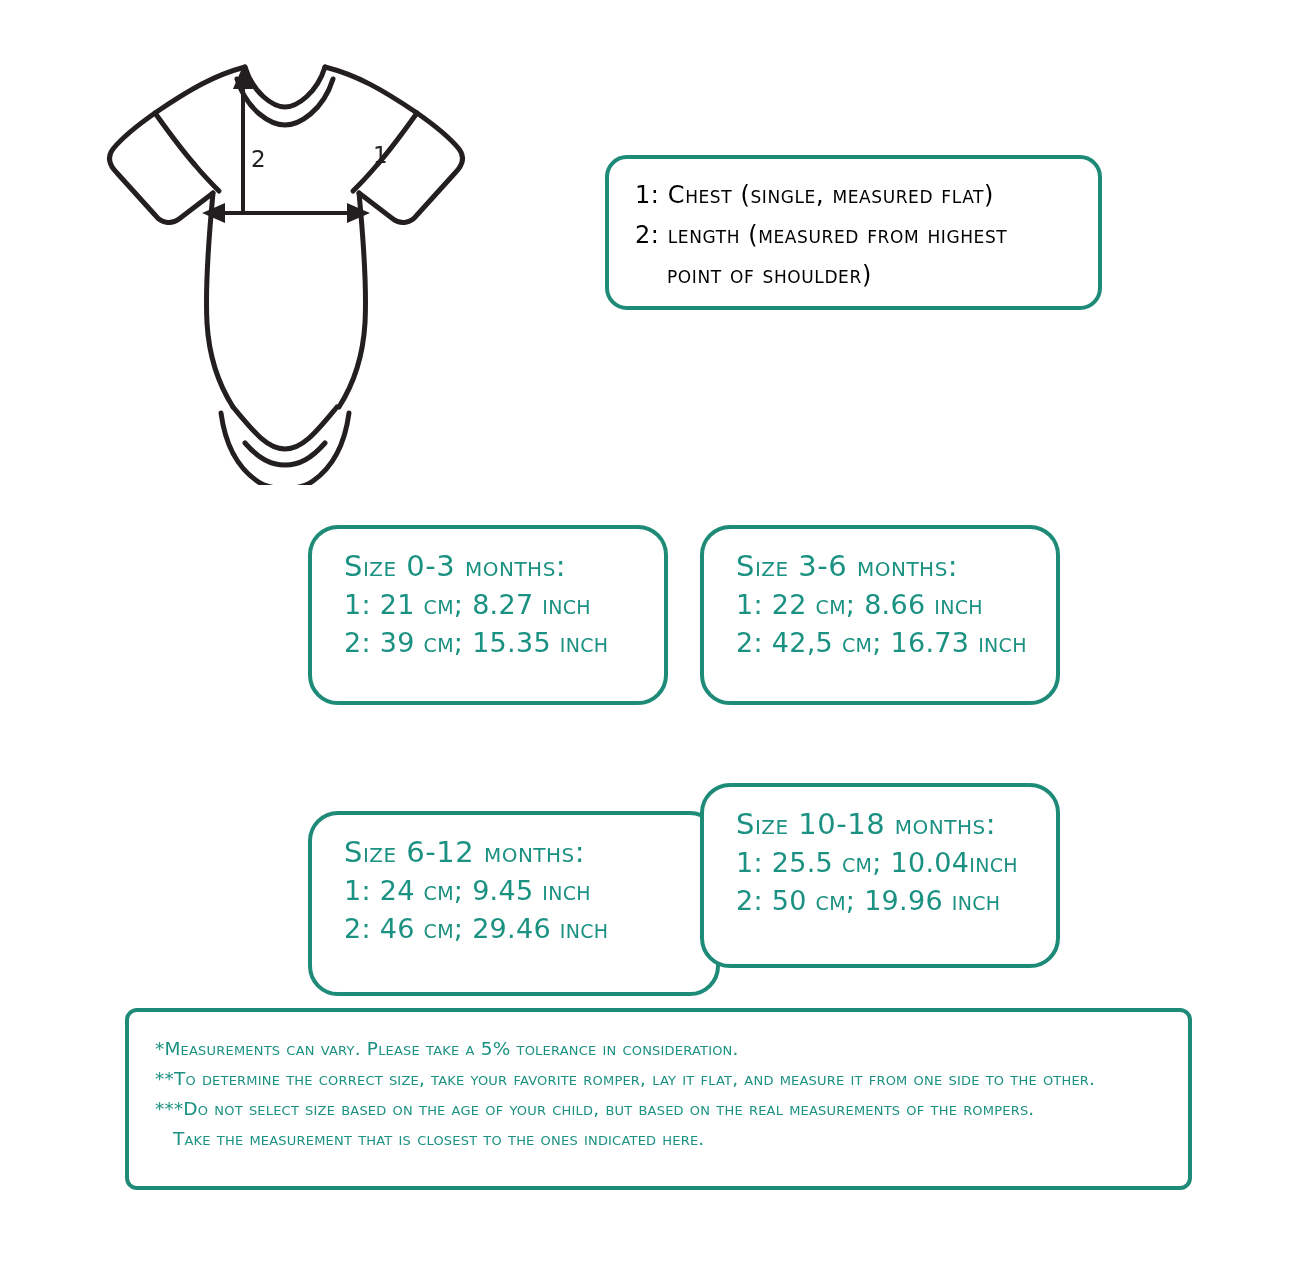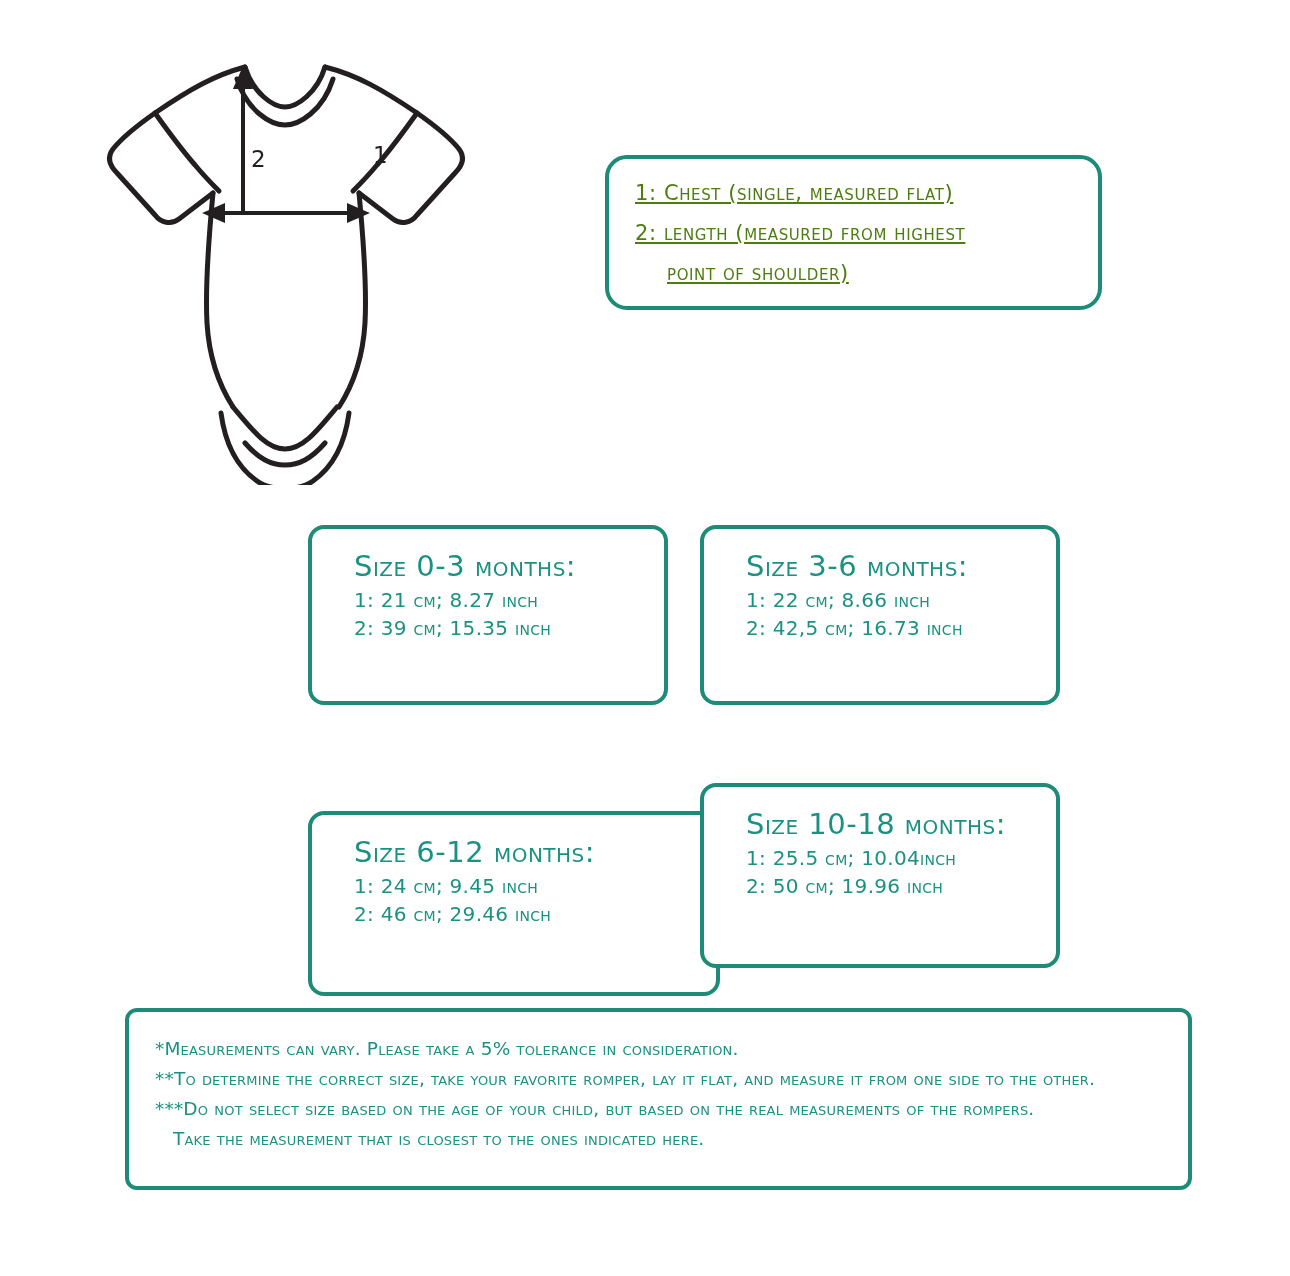--- a/index.html
+++ b/index.html
@@ -32,57 +32,56 @@
     width: 497px;
     height: 155px;
     box-sizing: border-box;
     border: 4px solid #1e8a78;
     border-radius: 22px;
     background: #ffffff;
   }
   .legend-line {
     position: absolute;
     left: 26px;
-    color: #4d7c0f;
+    color: #000000;
     font-family: "DejaVu Sans", sans-serif;
-    font-size: 21px;
+    font-size: 24px;
     font-variant: small-caps;
     letter-spacing: 0.6px;
     white-space: nowrap;
-    text-decoration: underline;
   }
   #legend-line-1 { top: 22px; }
   #legend-line-2 { top: 62px; }
   #legend-line-3 { top: 102px; left: 58px; }
 
   
   .size-card {
     position: absolute;
     box-sizing: border-box;
     border: 4px solid #1e8a78;
-    border-radius: 16px;
+    border-radius: 30px;
     background: #ffffff;
-    padding: 18px 26px 10px 42px;
+    padding: 18px 26px 10px 32px;
   }
   #size-card-0 { left: 308px; top: 525px; width: 360px; height: 180px; }
   #size-card-1 { left: 700px; top: 525px; width: 360px; height: 180px; }
   #size-card-2 { left: 308px; top: 783px; width: 412px; height: 185px; margin-top: 28px; }
   #size-card-3 { left: 700px; top: 783px; width: 360px; height: 185px; }
 
   .size-title {
     color: #1b9182;
     font-size: 29px;
     font-variant: small-caps;
     letter-spacing: 0.5px;
     line-height: 1.35;
     white-space: nowrap;
   }
   .size-row {
     color: #1b9182;
-    font-size: 20px;
+    font-size: 27px;
     font-variant: small-caps;
     letter-spacing: 0.3px;
     line-height: 1.4;
     white-space: nowrap;
   }
 
   
   #notes-box {
     position: absolute;
     left: 125px;

